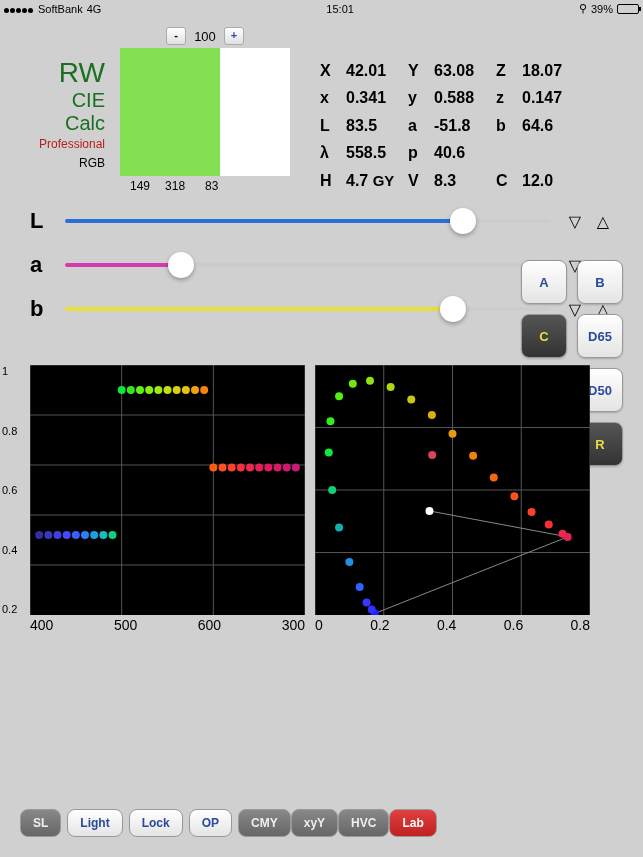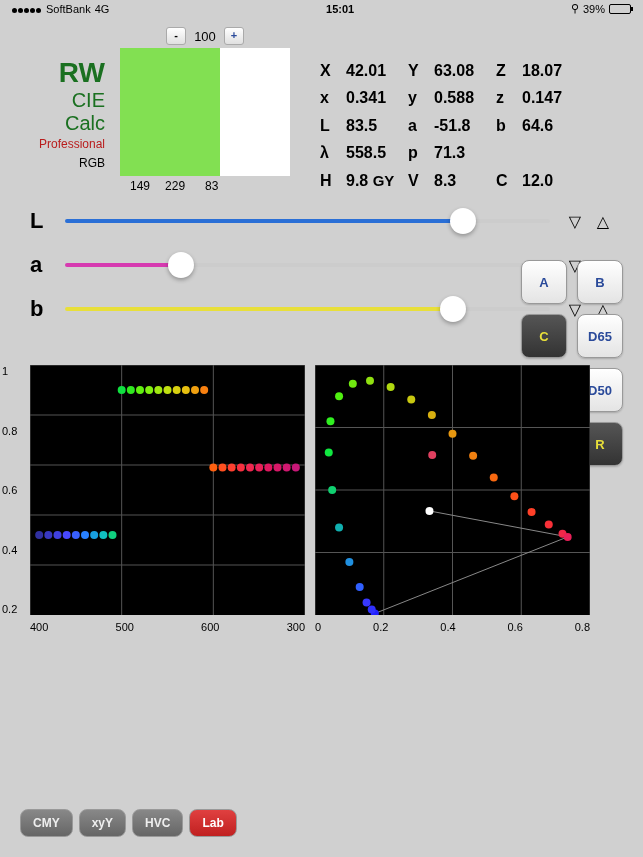--- a/index.html
+++ b/index.html
@@ -1,25 +1,25 @@
 <!DOCTYPE html>
 <html><head>
 <meta charset="utf-8">
 <style>
 * { margin:0; padding:0; box-sizing:border-box; font-family:-apple-system,Helvetica,Arial,sans-serif; }
 body { width:643px; height:857px; background:#d0d0d0; position:relative; }
-.status-bar { display:flex; justify-content:space-between; align-items:center; padding:2px 12px; font-size:11px; background:#d0d0d0; color:#000; }
+.status-bar { display:flex; justify-content:space-between; align-items:center; padding:2px 4px; font-size:11px; background:#d0d0d0; color:#000; }
 .status-left,.status-right { display:flex; align-items:center; gap:4px; }
 .dots span { display:inline-block; width:5px; height:5px; border-radius:50%; background:#000; margin-right:1px; }
 .battery { display:inline-block; width:22px; height:10px; border:1px solid #000; border-radius:2px; position:relative; }
 .battery::after { content:''; position:absolute; right:-3px; top:2px; width:2px; height:4px; background:#000; }
 .battery-fill { background:#000; height:100%; width:74%; }
 .top-section { display:flex; padding:10px 20px 5px 20px; gap:15px; }
 .left-app-label { text-align:right; width:85px; }
-.rw-label { color:#1a7020; font-size:28px; font-weight:bold; margin-top:30px; }
+.rw-label { color:#1a7020; font-size:28px; font-weight:normal; margin-top:30px; }
 .cie-label,.calc-label { color:#1a7020; font-size:20px; }
 .pro-label { color:#b91c1c; font-size:12px; margin-top:2px; }
 .rgb-row { font-size:12px; margin-top:5px;}
 .color-block-area { display:flex; flex-direction:column; align-items:center; }
 .stepper { display:flex; align-items:center; gap:2px; margin-bottom:3px; }
 .step-btn { width:20px; height:18px; background:linear-gradient(#fff,#e0e0e0); border:1px solid #aaa; border-radius:3px; font-size:11px; line-height:14px; text-align:center; cursor:pointer; font-weight:bold; }
 .step-val { font-size:13px; padding:0 6px; font-weight:500; }
 .color-swatch { width:170px; height:128px; display:flex; }
 .swatch-left { flex:1; background:#82e052; }
 .swatch-right { width:70px; background:#fff; }
@@ -37,38 +37,38 @@
 .arrows { display:flex; gap:8px; }
 .arrow { width:20px; height:20px; display:flex; align-items:center; justify-content:center; font-size:16px; cursor:pointer; }
 .btn-grid { position:absolute; right:20px; top:260px; display:grid; grid-template-columns:46px 46px 46px; gap:10px; }
 .sq-btn { width:46px; height:44px; border-radius:8px; background:linear-gradient(#fff,#e4e4e4); border:1px solid #999; display:flex; align-items:center; justify-content:center; font-size:13px; font-weight:bold; color:#2a4a9a; cursor:pointer; box-shadow:0 1px 2px rgba(0,0,0,0.2); }
 .sq-btn.dark { background:linear-gradient(#555,#333); color:#e8df3a; }
 .charts { display:flex; gap:10px; padding:0 30px; margin-top:15px; }
 .chart { background:#000; position:relative; }
 .chart1 { width:275px; height:250px; }
 .chart2 { width:275px; height:250px; }
 .y-axis { position:absolute; left:-28px; top:0; bottom:0; display:flex; flex-direction:column; justify-content:space-between; font-size:11px; }
-.x-axis { position:absolute; bottom:-18px; left:0; right:0; display:flex; justify-content:space-between; font-size:11px;gap:9px; }
+.x-axis { position:absolute; bottom:-18px; left:0; right:0; display:flex; justify-content:space-between; font-size:14px;gap:9px; }
 .chart svg { position:absolute; top:0; left:0; width:100%; height:100%; }
 .bottom-bar { position:absolute; bottom:20px; left:0; right:0; display:flex; align-items:center; padding:0 20px; gap:6px; }
 .bottom-btn { padding:6px 12px; border-radius:8px; background:linear-gradient(#fff,#e4e4e4); border:1px solid #999; font-size:12px; font-weight:bold; color:#2a4a9a; cursor:pointer; }
 .bottom-btn.gray { background:linear-gradient(#888,#666); color:#eee; }
 .bottom-btn.red { background:linear-gradient(#e04040,#c02020); color:#fff;text-align:center; }
 .inst-label { flex:1; text-align:center; color:#1a7020; font-size:13px; }
 </style>
 </head>
 <body>
 
 <div class="status-bar">
   <div class="status-left">
     <span class="dots"><span></span><span></span><span></span><span></span><span></span></span>
     <span>SoftBank</span>
     <span>4G</span>
   </div>
-  <div style="font-weight:700">15:01</div>
+  <div style="font-weight:400">15:01</div>
   <div class="status-right">
     <span>⚲</span>
     <span>39%</span>
     <span class="battery"><span class="battery-fill"></span></span>
   </div>
 </div>
 
 <div class="top-section">
   <div class="left-app-label">
     <div class="rw-label">RW</div>
@@ -84,21 +84,21 @@
       <div class="step-btn">-</div>
       <div class="step-val">100</div>
       <div class="step-btn" style="color:#2a4a9a">+</div>
     </div>
     <div class="color-swatch">
       <div class="swatch-left"></div>
       <div class="swatch-right"></div>
     </div>
     <div style="display:flex;gap:15px;font-size:12px;margin-top:3px;width:100%;padding-left:10px">
       <span>149</span>
-      <span>229</span>
+      <span>318</span>
       <span style="margin-left:5px">83</span>
     </div>
   </div>
   <div class="values-grid">
     <span class="lbl">X</span>
       <span class="val">42.01</span>
     <span class="lbl">Y</span>
       <span class="val">63.08</span>
     <span class="lbl">Z</span>
       <span class="val">18.07</span>
@@ -110,25 +110,25 @@
       <span class="val">0.147</span>
     <span class="lbl">L</span>
       <span class="val">83.5</span>
     <span class="lbl">a</span>
       <span class="val">-51.8</span>
     <span class="lbl">b</span>
       <span class="val">64.6</span>
     <span class="lbl">λ</span>
       <span class="val">558.5</span>
     <span class="lbl">p</span>
-      <span class="val">71.3</span>
+      <span class="val">40.6</span>
     <span class="lbl"></span>
       <span class="val"></span>
     <span class="lbl">H</span>
-      <span class="val"><span>9.8</span> <span style="font-size:15px">GY</span></span>
+      <span class="val"><span>4.7</span> <span style="font-size:15px">GY</span></span>
     <span class="lbl">V</span>
       <span class="val">8.3</span>
     <span class="lbl">C</span>
       <span class="val">12.0</span>
   </div>
 </div>
 
 <div class="sliders">
   <div class="slider-row">
     <div class="slider-label">L</div>
@@ -280,19 +280,25 @@
         <circle cx="233.75" cy="159.375" r="4" fill="#f83038"></circle>
         <circle cx="247.49999999999997" cy="168.75" r="4" fill="#f02848"></circle>
         <circle cx="252.65625" cy="171.875" r="4" fill="#e82058"></circle>
         <circle cx="117.21875" cy="90" r="4" fill="#e04060"></circle>
         <circle cx="114.46875" cy="145.9375" r="4" fill="#ffffff"></circle>
       </svg>
   </div>
 </div>
 
 <div class="bottom-bar">
-  <div id="footer-right" style="display:flex;gap:6px">
+  <div id="footer-left" style="display:flex;gap:6px">
+      <div class="bottom-btn gray">SL</div>
+      <div class="bottom-btn ">Light</div>
+      <div class="bottom-btn ">Lock</div>
+      <div class="bottom-btn ">OP</div>
+    </div>
+  <div id="footer-right" style="display:flex;">
       <div class="bottom-btn gray">CMY</div>
       <div class="bottom-btn gray">xyY</div>
       <div class="bottom-btn gray">HVC</div>
       <div class="bottom-btn red">Lab</div>
     </div>
 </div>
 
 </body></html>

